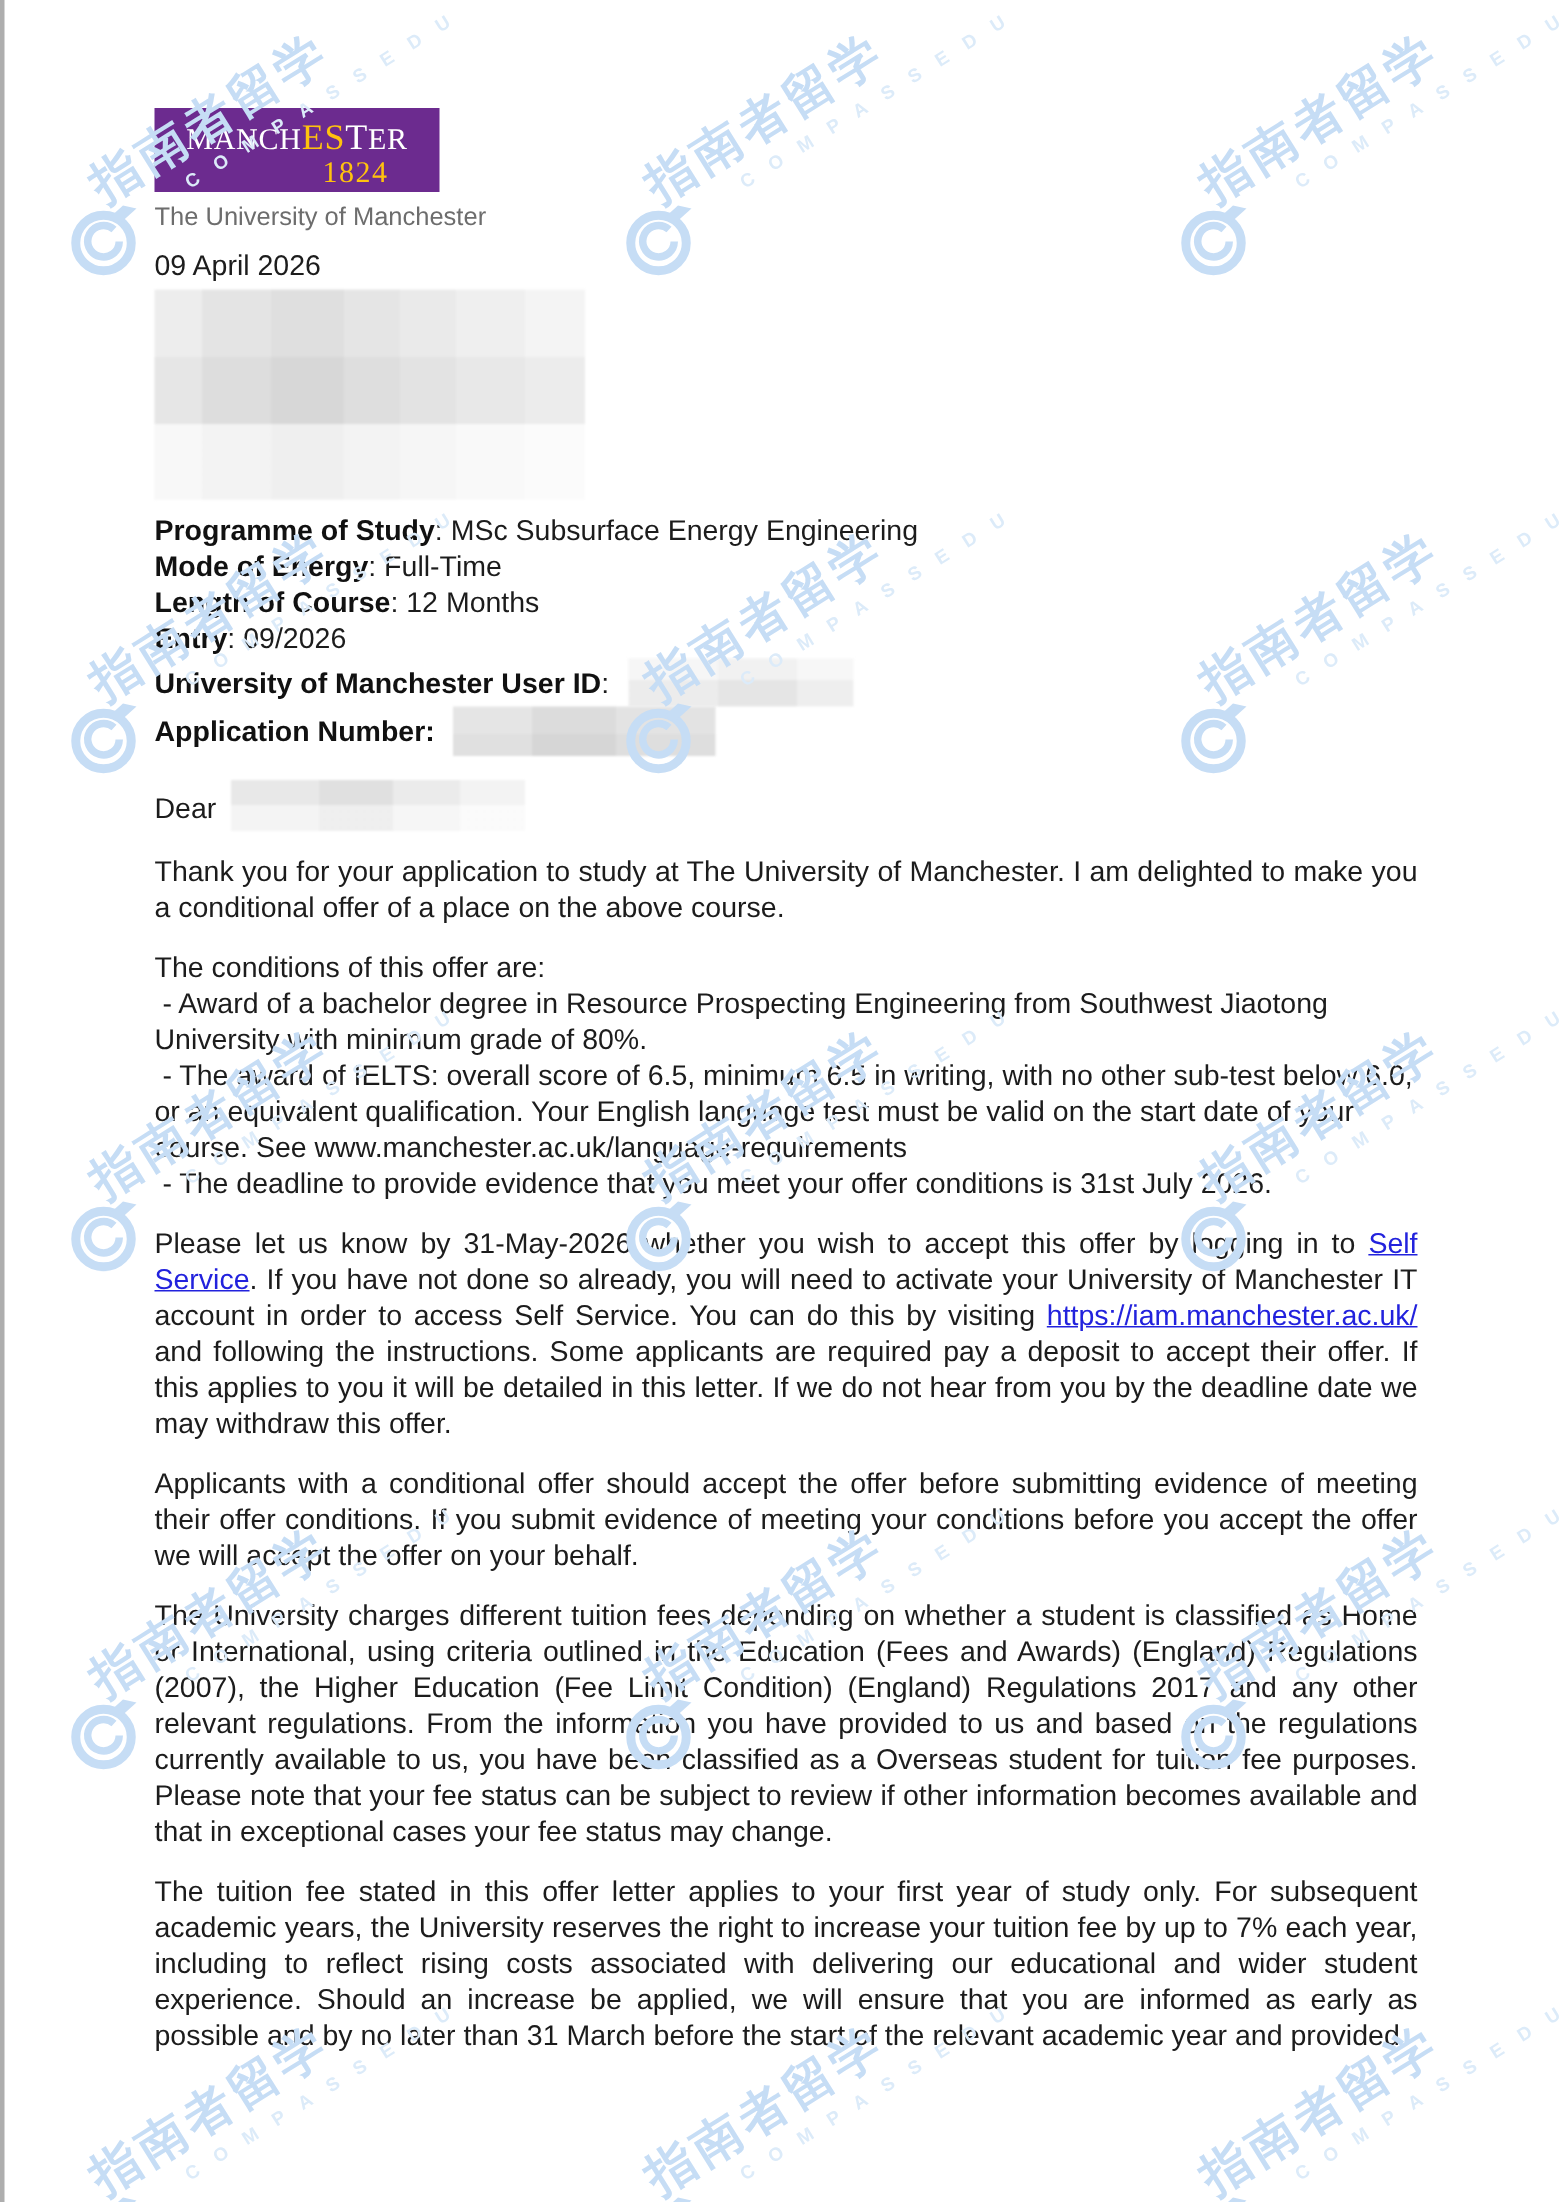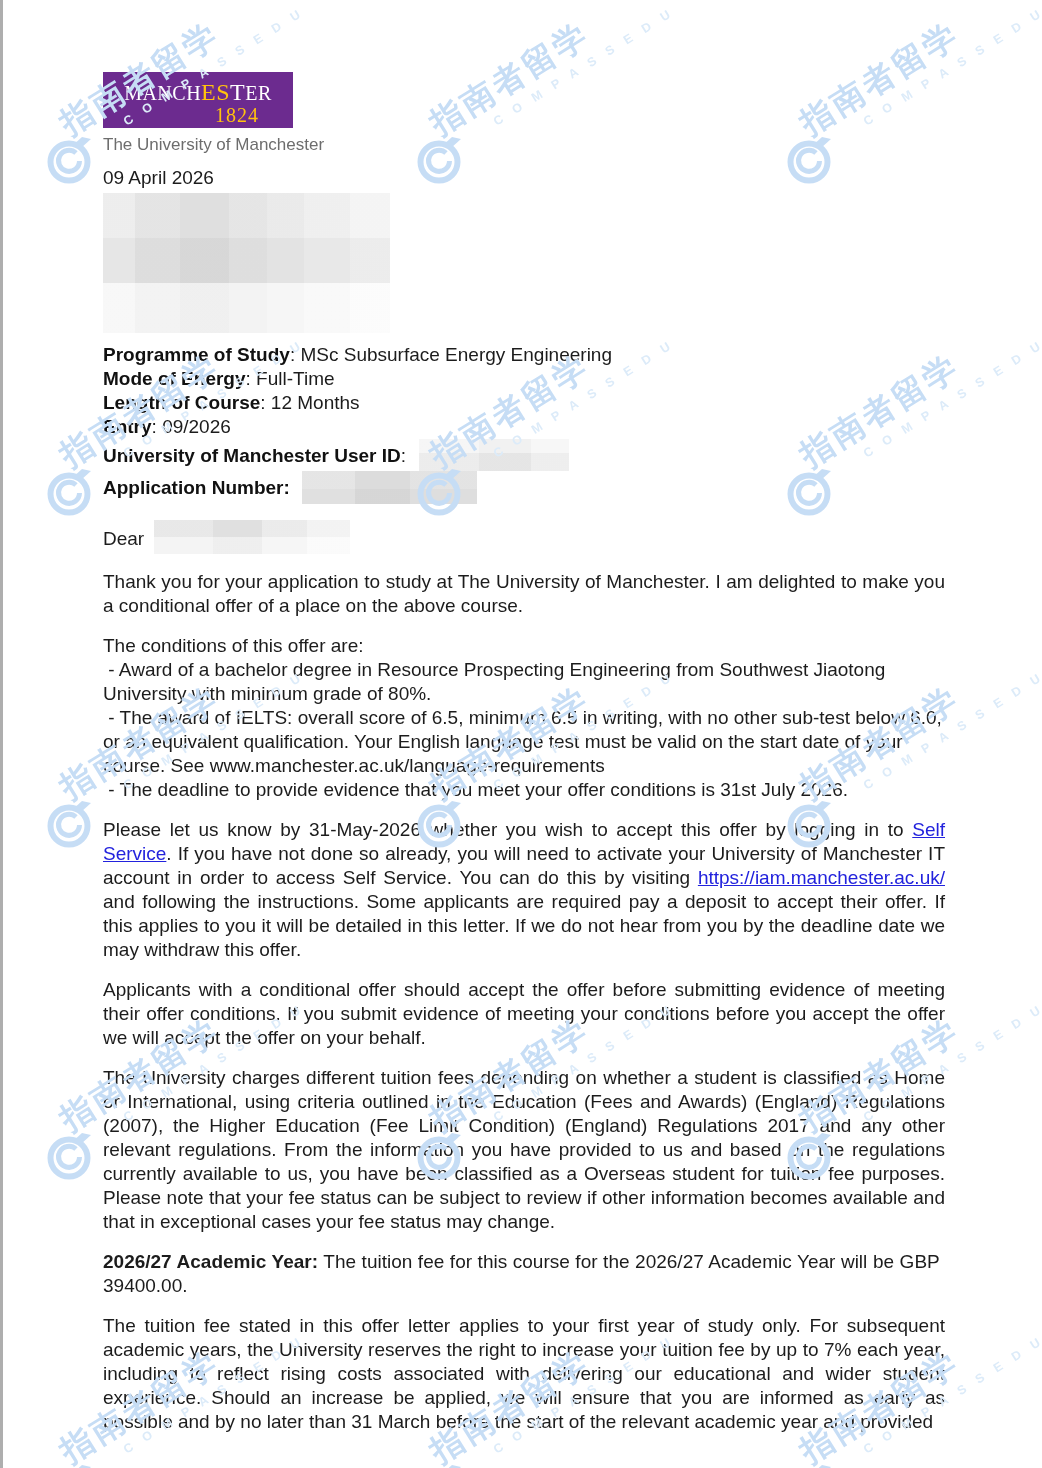--- a/index.html
+++ b/index.html
@@ -106,21 +106,20 @@
       </div>
 
     <p class="salutation"><span>Dear</span><span class="mosaic mosaic-name"></span></p>
 
     <div id="letterBody">
         <p class="para justify">Thank you for your application to study at The University of Manchester. I am delighted to make you a conditional offer of a place on the above course.</p>
         <p class="para">The conditions of this offer are:<br>&nbsp;- Award of a bachelor degree in Resource Prospecting Engineering from Southwest Jiaotong University with minimum grade of 80%.<br>&nbsp;- The award of IELTS: overall score of 6.5, minimum 6.5 in writing, with no other sub-test below 6.0, or an equivalent qualification. Your English language test must be valid on the start date of your course. See www.manchester.ac.uk/language-requirements<br>&nbsp;- The deadline to provide evidence that you meet your offer conditions is 31st July 2026.</p>
         <p class="para justify">Please let us know by 31-May-2026 whether you wish to accept this offer by logging in to <a class="doclink" href="#">Self Service</a>. If you have not done so already, you will need to activate your University of Manchester IT account in order to access Self Service. You can do this by visiting <a class="doclink" href="#">https://iam.manchester.ac.uk/</a> and following the instructions. Some applicants are required pay a deposit to accept their offer. If this applies to you it will be detailed in this letter. If we do not hear from you by the deadline date we may withdraw this offer.</p>
         <p class="para justify">Applicants with a conditional offer should accept the offer before submitting evidence of meeting their offer conditions. If you submit evidence of meeting your conditions before you accept the offer we will accept the offer on your behalf.</p>
         <p class="para justify">The University charges different tuition fees depending on whether a student is classified as Home or International, using criteria outlined in the Education (Fees and Awards) (England) Regulations (2007), the Higher Education (Fee Limit Condition) (England) Regulations 2017 and any other relevant regulations. From the information you have provided to us and based on the regulations currently available to us, you have been classified as a Overseas student for tuition fee purposes. Please note that your fee status can be subject to review if other information becomes available and that in exceptional cases your fee status may change.</p>
-        <p class="para justify"><strong>2026/27 Academic Year:</strong> The tuition fee for this course for the 2026/27 Academic Year will be GBP&nbsp; 39400.00.</p>
         <p class="para justify">The tuition fee stated in this offer letter applies to your first year of study only. For subsequent academic years, the University reserves the right to increase your tuition fee by up to 7% each year, including to reflect rising costs associated with delivering our educational and wider student experience. Should an increase be applied, we will ensure that you are informed as early as possible and by no later than 31 March before the start of the relevant academic year and provided</p>
       </div>
 
   </div>
 
   <div class="wm-layer" id="wmLayer">
       <div class="wm-tile" style="left: 42px; top: -31px;">
         <svg class="wm-ring" width="48" height="48" viewBox="0 0 48 48">
           <circle cx="24" cy="26" r="18.5" fill="none" stroke="currentColor" stroke-width="6"></circle>
           <path d="M31 17 a10.5 10.5 0 1 0 3.5 8" fill="none" stroke="currentColor" stroke-width="5"></path>

